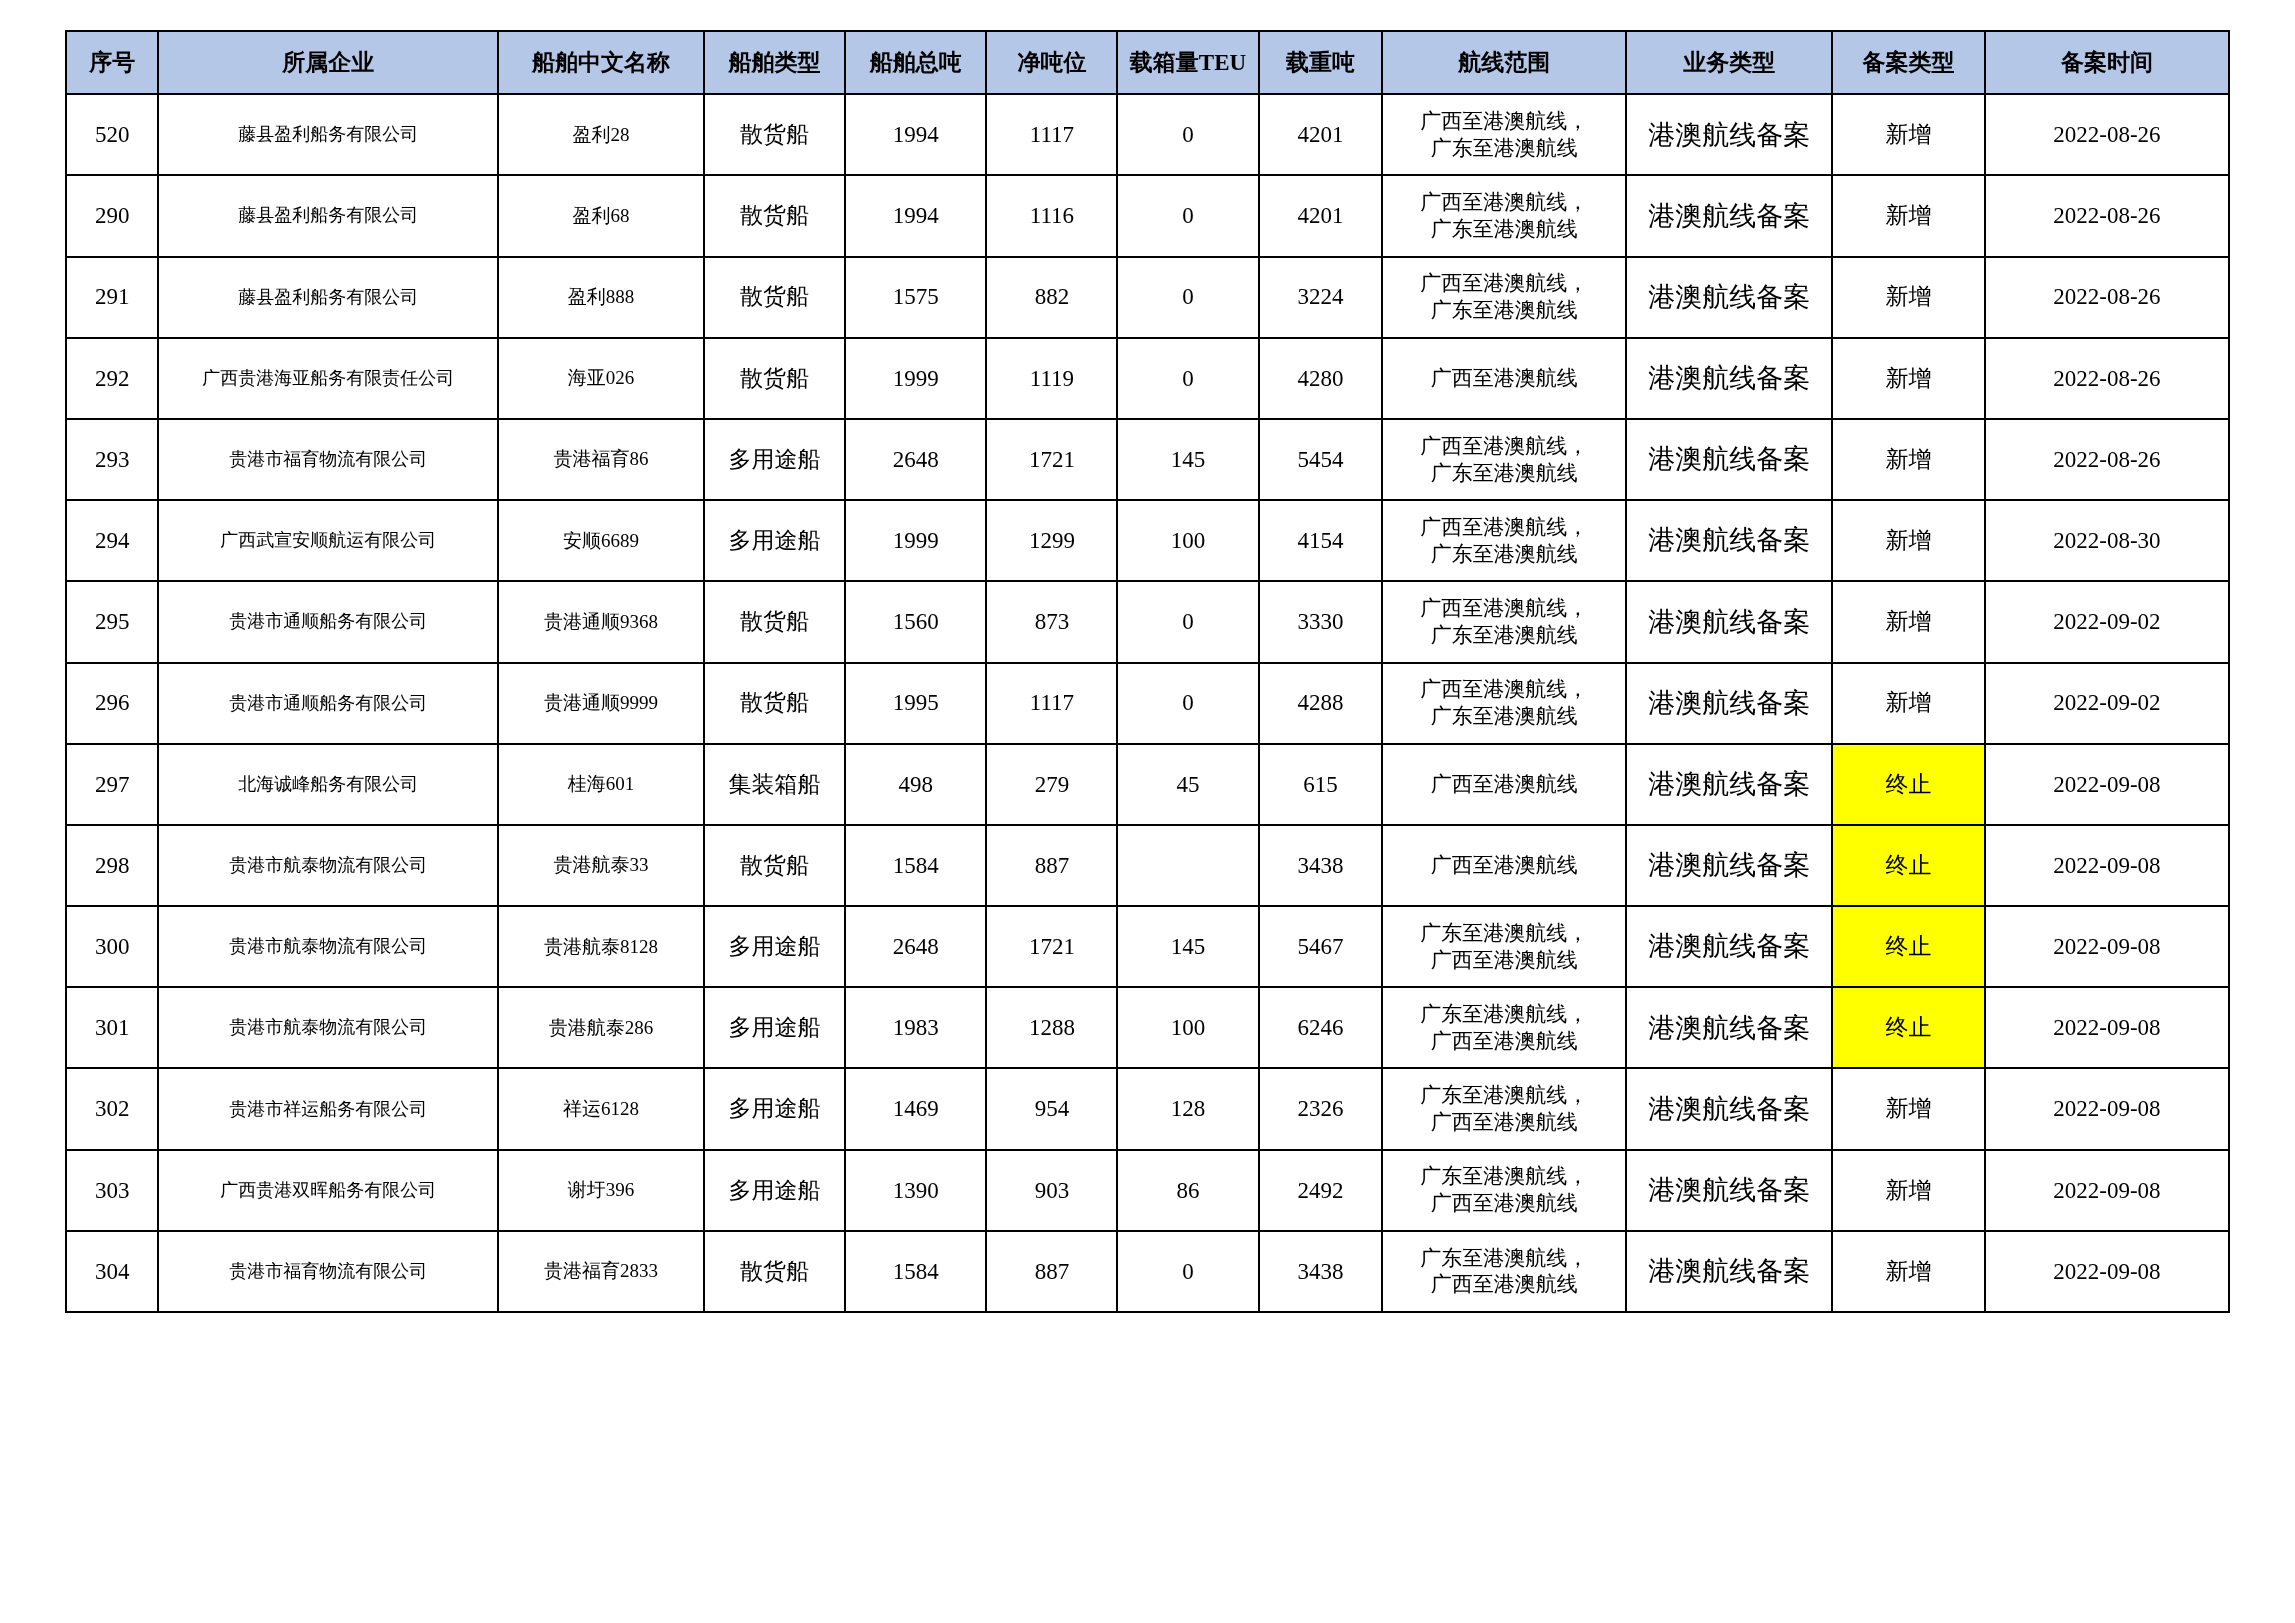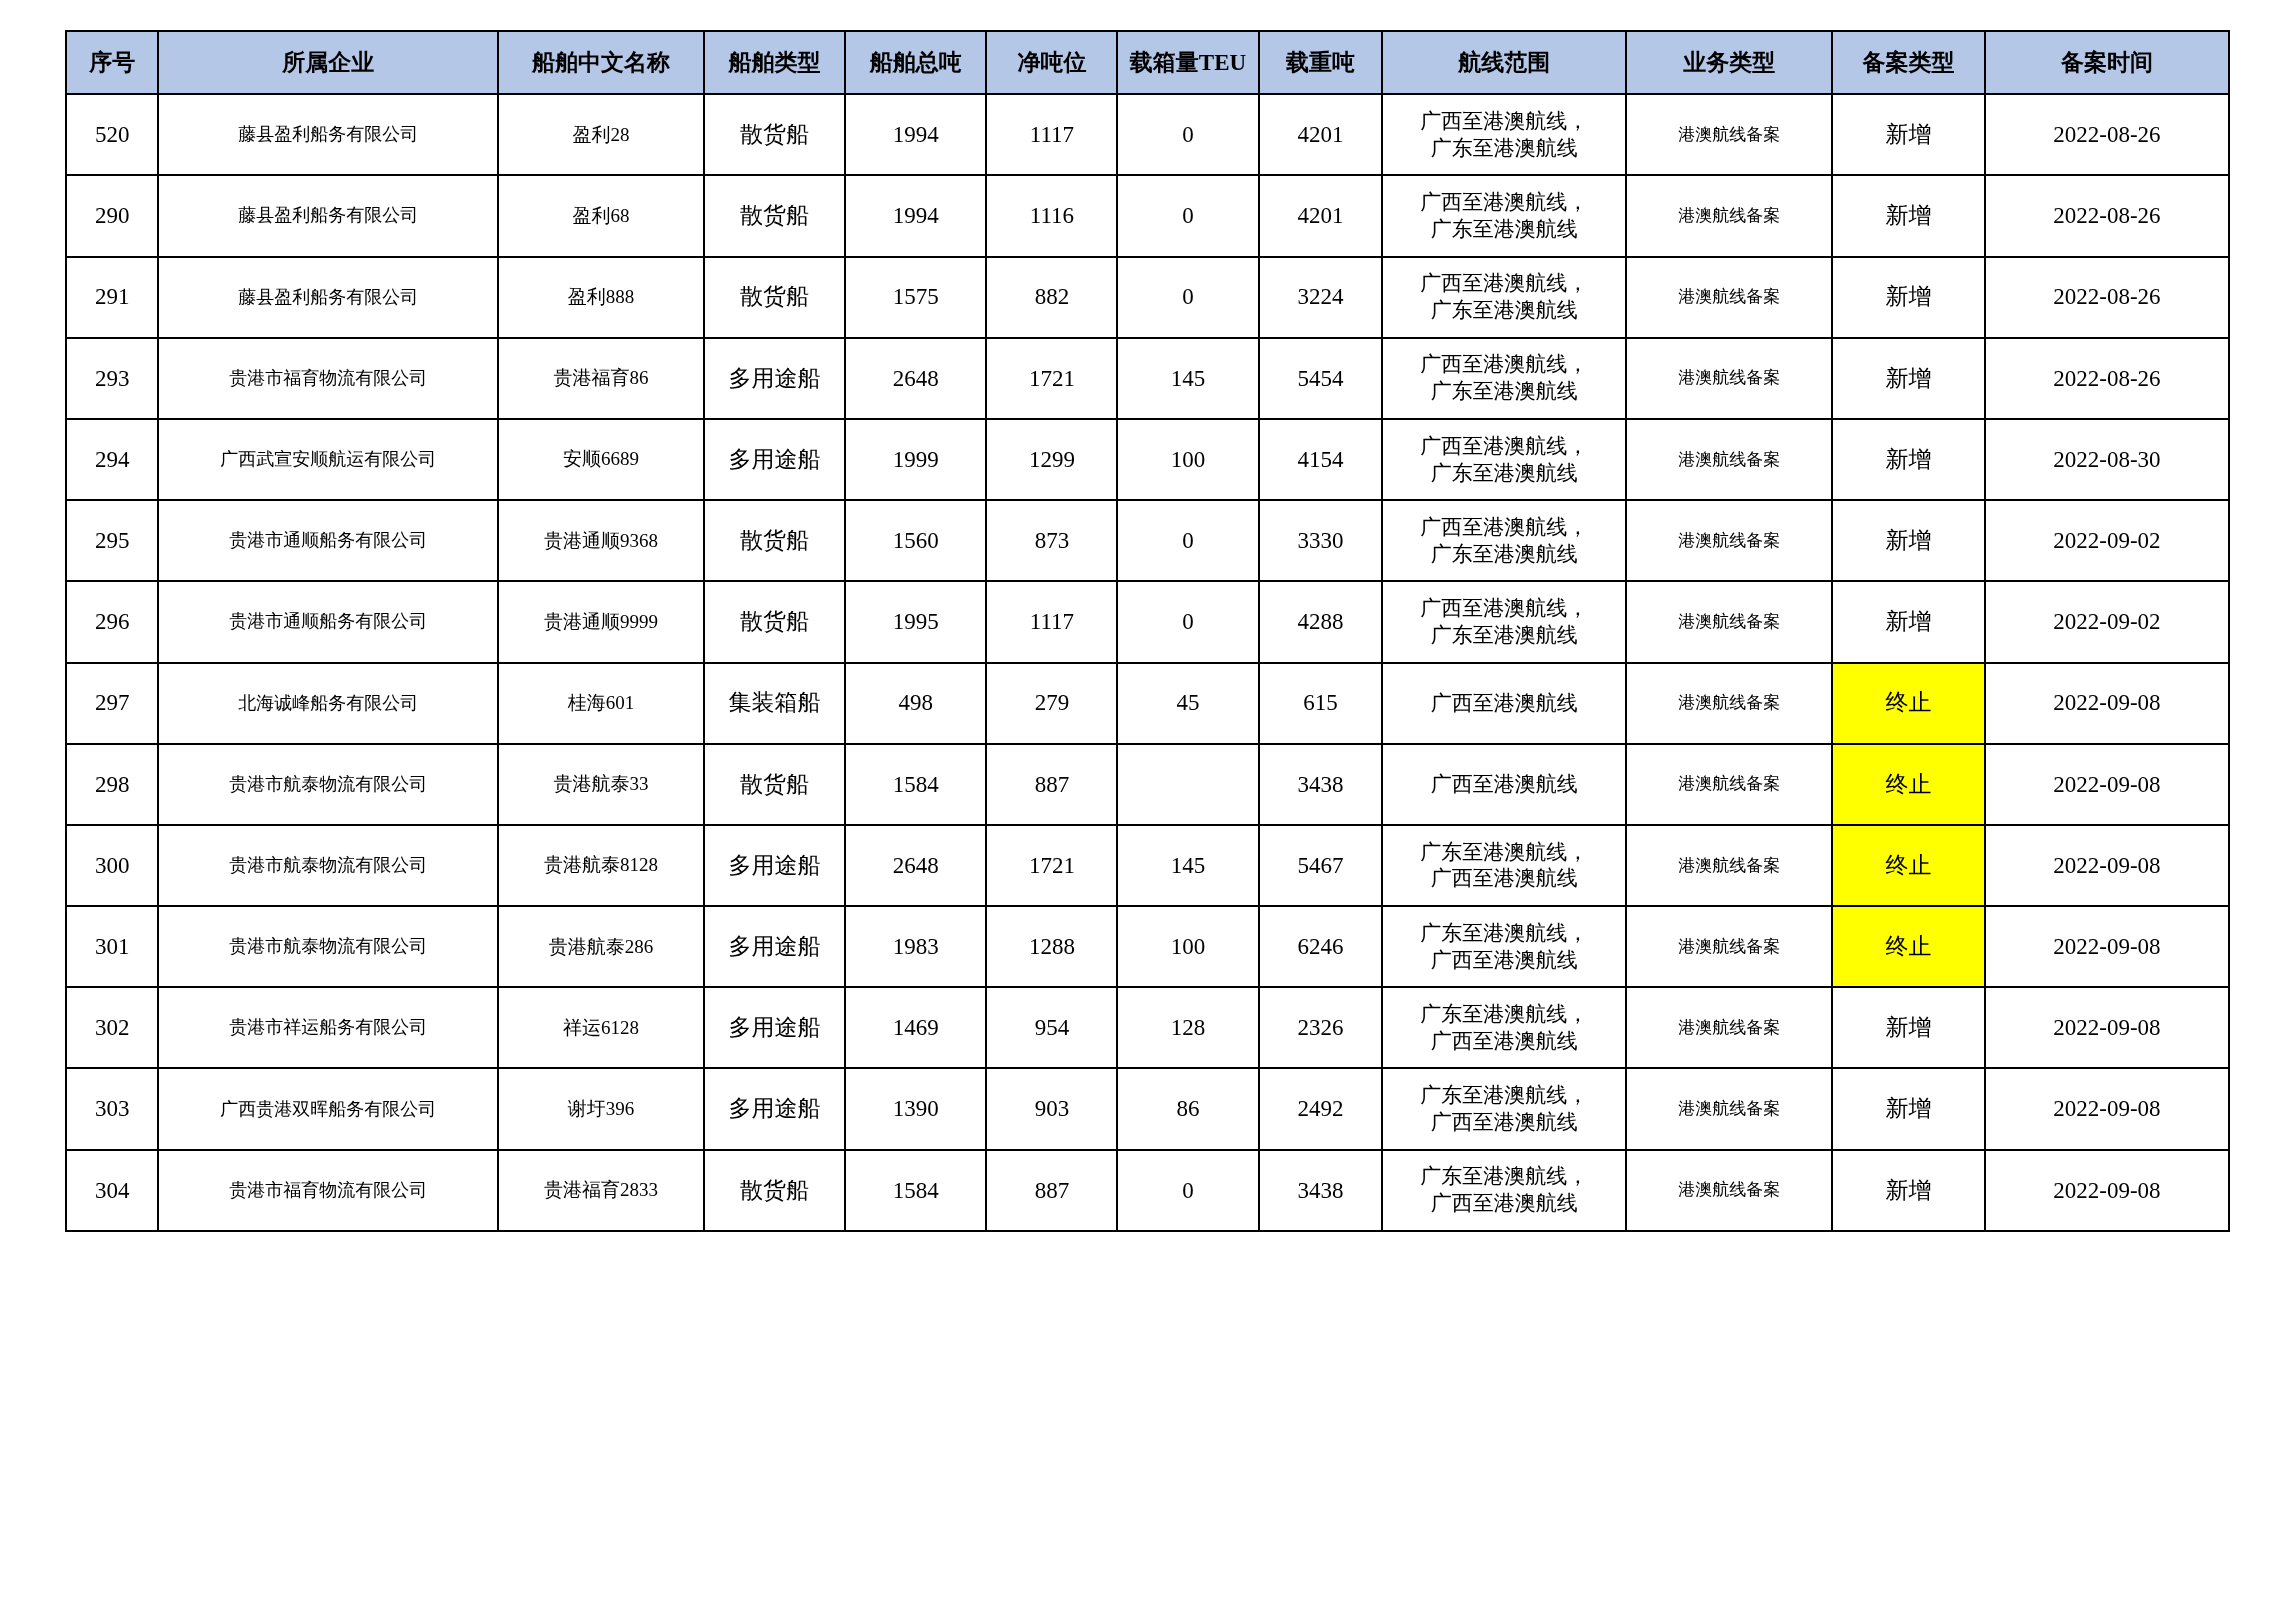--- a/index.html
+++ b/index.html
@@ -45,21 +45,21 @@
     height: 71px;
     background: #ffffff;
   }
   td.route {
     font-size: 21px;
     line-height: 1.2;
     padding-left: 2.7px;
     padding-right: 2.7px;
   }
   td.route .ln { display: block; white-space: nowrap; }
-  td.biz { font-size: 17px; }
+  td.biz { font-size: 27px; }
   td.company { font-size: 18px; line-height: 1.25; }
   td.vessel { font-size: 19px; }
   td.highlight-end {
     background: #ffff00 !important;
     font-weight: normal;
   }
   
   col.c-idx    { width: 89px; }
   col.c-comp   { width: 327px; }
   col.c-name   { width: 198px; }
@@ -154,20 +154,36 @@
           <td>3224</td>
           <td class="route">
             <span class="ln">广西至港澳航线，</span>
             <span class="ln">广东至港澳航线</span>
           </td>
           <td class="biz">港澳航线备案</td>
           <td>新增</td>
           <td>2022-08-26</td>
         </tr>
         <tr>
+          <td>292</td>
+          <td class="company">广西贵港海亚船务有限责任公司</td>
+          <td class="vessel">海亚026</td>
+          <td>散货船</td>
+          <td>1999</td>
+          <td>1119</td>
+          <td>0</td>
+          <td>4280</td>
+          <td class="route">
+            <span class="ln">广西至港澳航线</span>
+          </td>
+          <td class="biz">港澳航线备案</td>
+          <td>新增</td>
+          <td>2022-08-26</td>
+        </tr>
+        <tr>
           <td>293</td>
           <td class="company">贵港市福育物流有限公司</td>
           <td class="vessel">贵港福育86</td>
           <td>多用途船</td>
           <td>2648</td>
           <td>1721</td>
           <td>145</td>
           <td>5454</td>
           <td class="route">
             <span class="ln">广西至港澳航线，</span>

